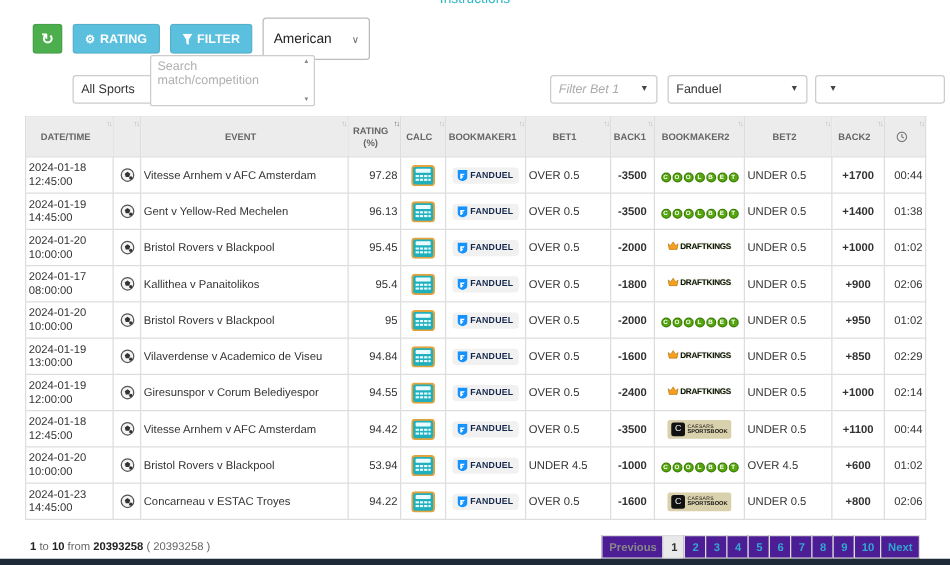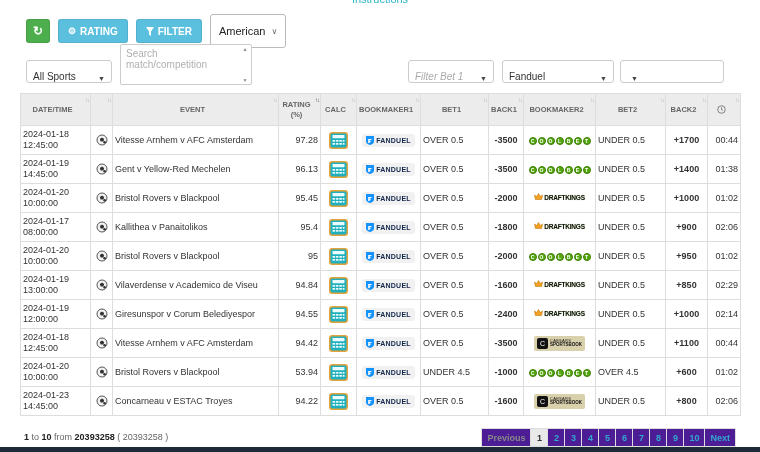--- a/index.html
+++ b/index.html
@@ -7,25 +7,25 @@
   #app { position:relative; width:760px; height:452px; background:#fff; overflow:hidden; }
 
   
   .instructions { position:absolute; top:-7px; left:50%; transform:translateX(-50%); font-size:11px; color:#2db6c9; text-decoration:none; }
 
   
   .toolbar { position:absolute; left:26px; top:14px; display:flex; align-items:center; gap:8px; }
   .btn { display:inline-flex; align-items:center; gap:4px; height:24px; padding:0 9px; border-radius:3px; border:1px solid rgba(0,0,0,0.08); color:#fff; font-size:10px; font-weight:bold; cursor:pointer; }
   .btn-green { background:#4cae4c; width:24px; justify-content:center; padding:0; font-size:12px; }
   .btn-blue { background:#5bc0de; }
-  .oddsfmt { display:inline-flex; align-items:center; gap:6px; height:24px; padding:16px 8px; background:#fff; border:1px solid #bbb; border-radius:3px; font-size:11px; color:#222; }
+  .oddsfmt { display:inline-flex; align-items:center; gap:16px; height:24px; padding:16px 8px; background:#fff; border:1px solid #bbb; border-radius:3px; font-size:11px; color:#222; }
   .oddsfmt .caret { font-size:8px; color:#666; }
 
   
-  .dd { position:absolute; height:23px; background:#fff; border:1px solid #ccc; border-radius:3px; display:flex; align-items:flex-end; justify-content:space-between; padding:0 6px; font-size:10px; color:#333; cursor:pointer; }
+  .dd { position:absolute; height:23px; background:#fff; border:1px solid #ccc; border-radius:3px; display:flex; align-items:center; justify-content:space-between; padding:0 6px; font-size:10px; color:#333; cursor:pointer;margin-left:32px; }
   .dd .caret { font-size:7px; color:#444; margin-left:4px; }
   .dd.placeholder span.val { color:#aaa; font-style:italic; }
   .ta-wrap { position:absolute; width:132px; height:41px; }
   .ta-wrap textarea { width:100%; height:100%; border:1px solid #ccc; border-radius:2px; resize:none; font-family:"Liberation Sans", sans-serif; font-size:10px; padding:3px 14px 3px 5px; color:#333; outline:none; }
   .ta-wrap textarea::placeholder { color:#b0b0b0; }
   .scroll-arrows { position:absolute; right:2px; top:2px; bottom:2px; width:10px; display:flex; flex-direction:column; justify-content:space-between; align-items:center; pointer-events:none; }
   .scroll-arrows span { font-size:5px; color:#888; }
 
   
   table.grid { position:absolute; left:20px; top:93px; width:720px; border-collapse:collapse; table-layout:fixed; }

